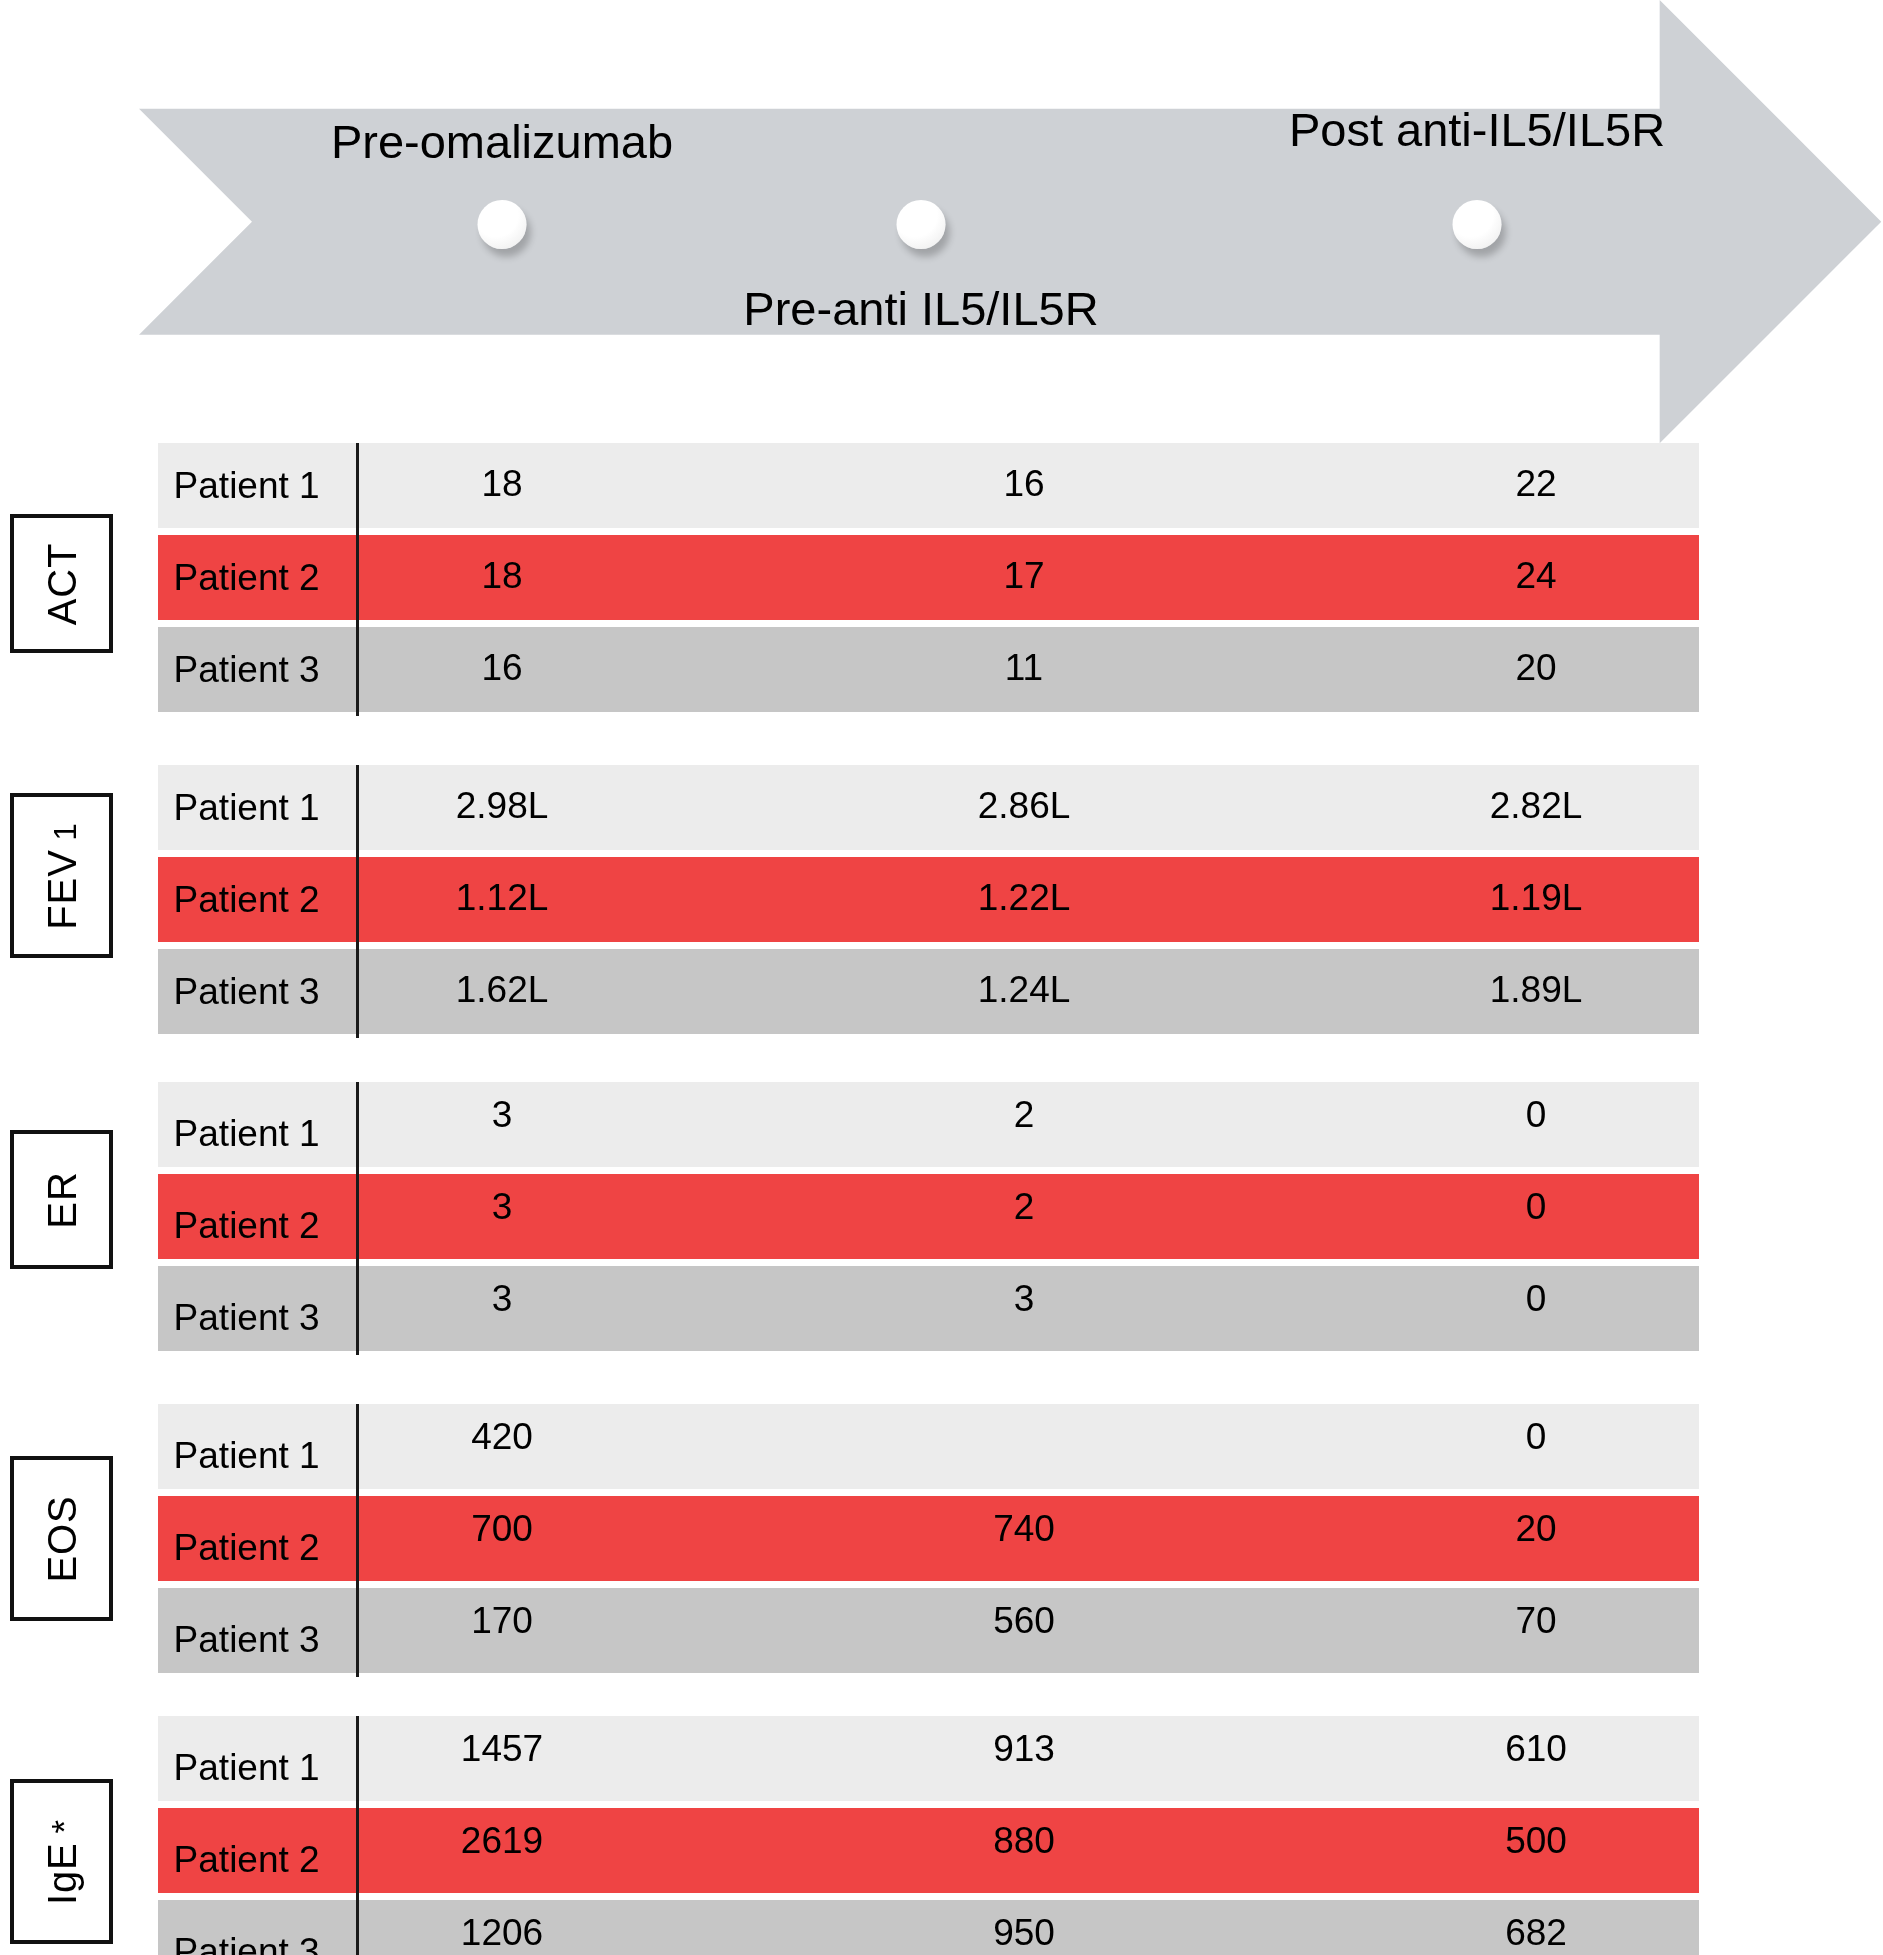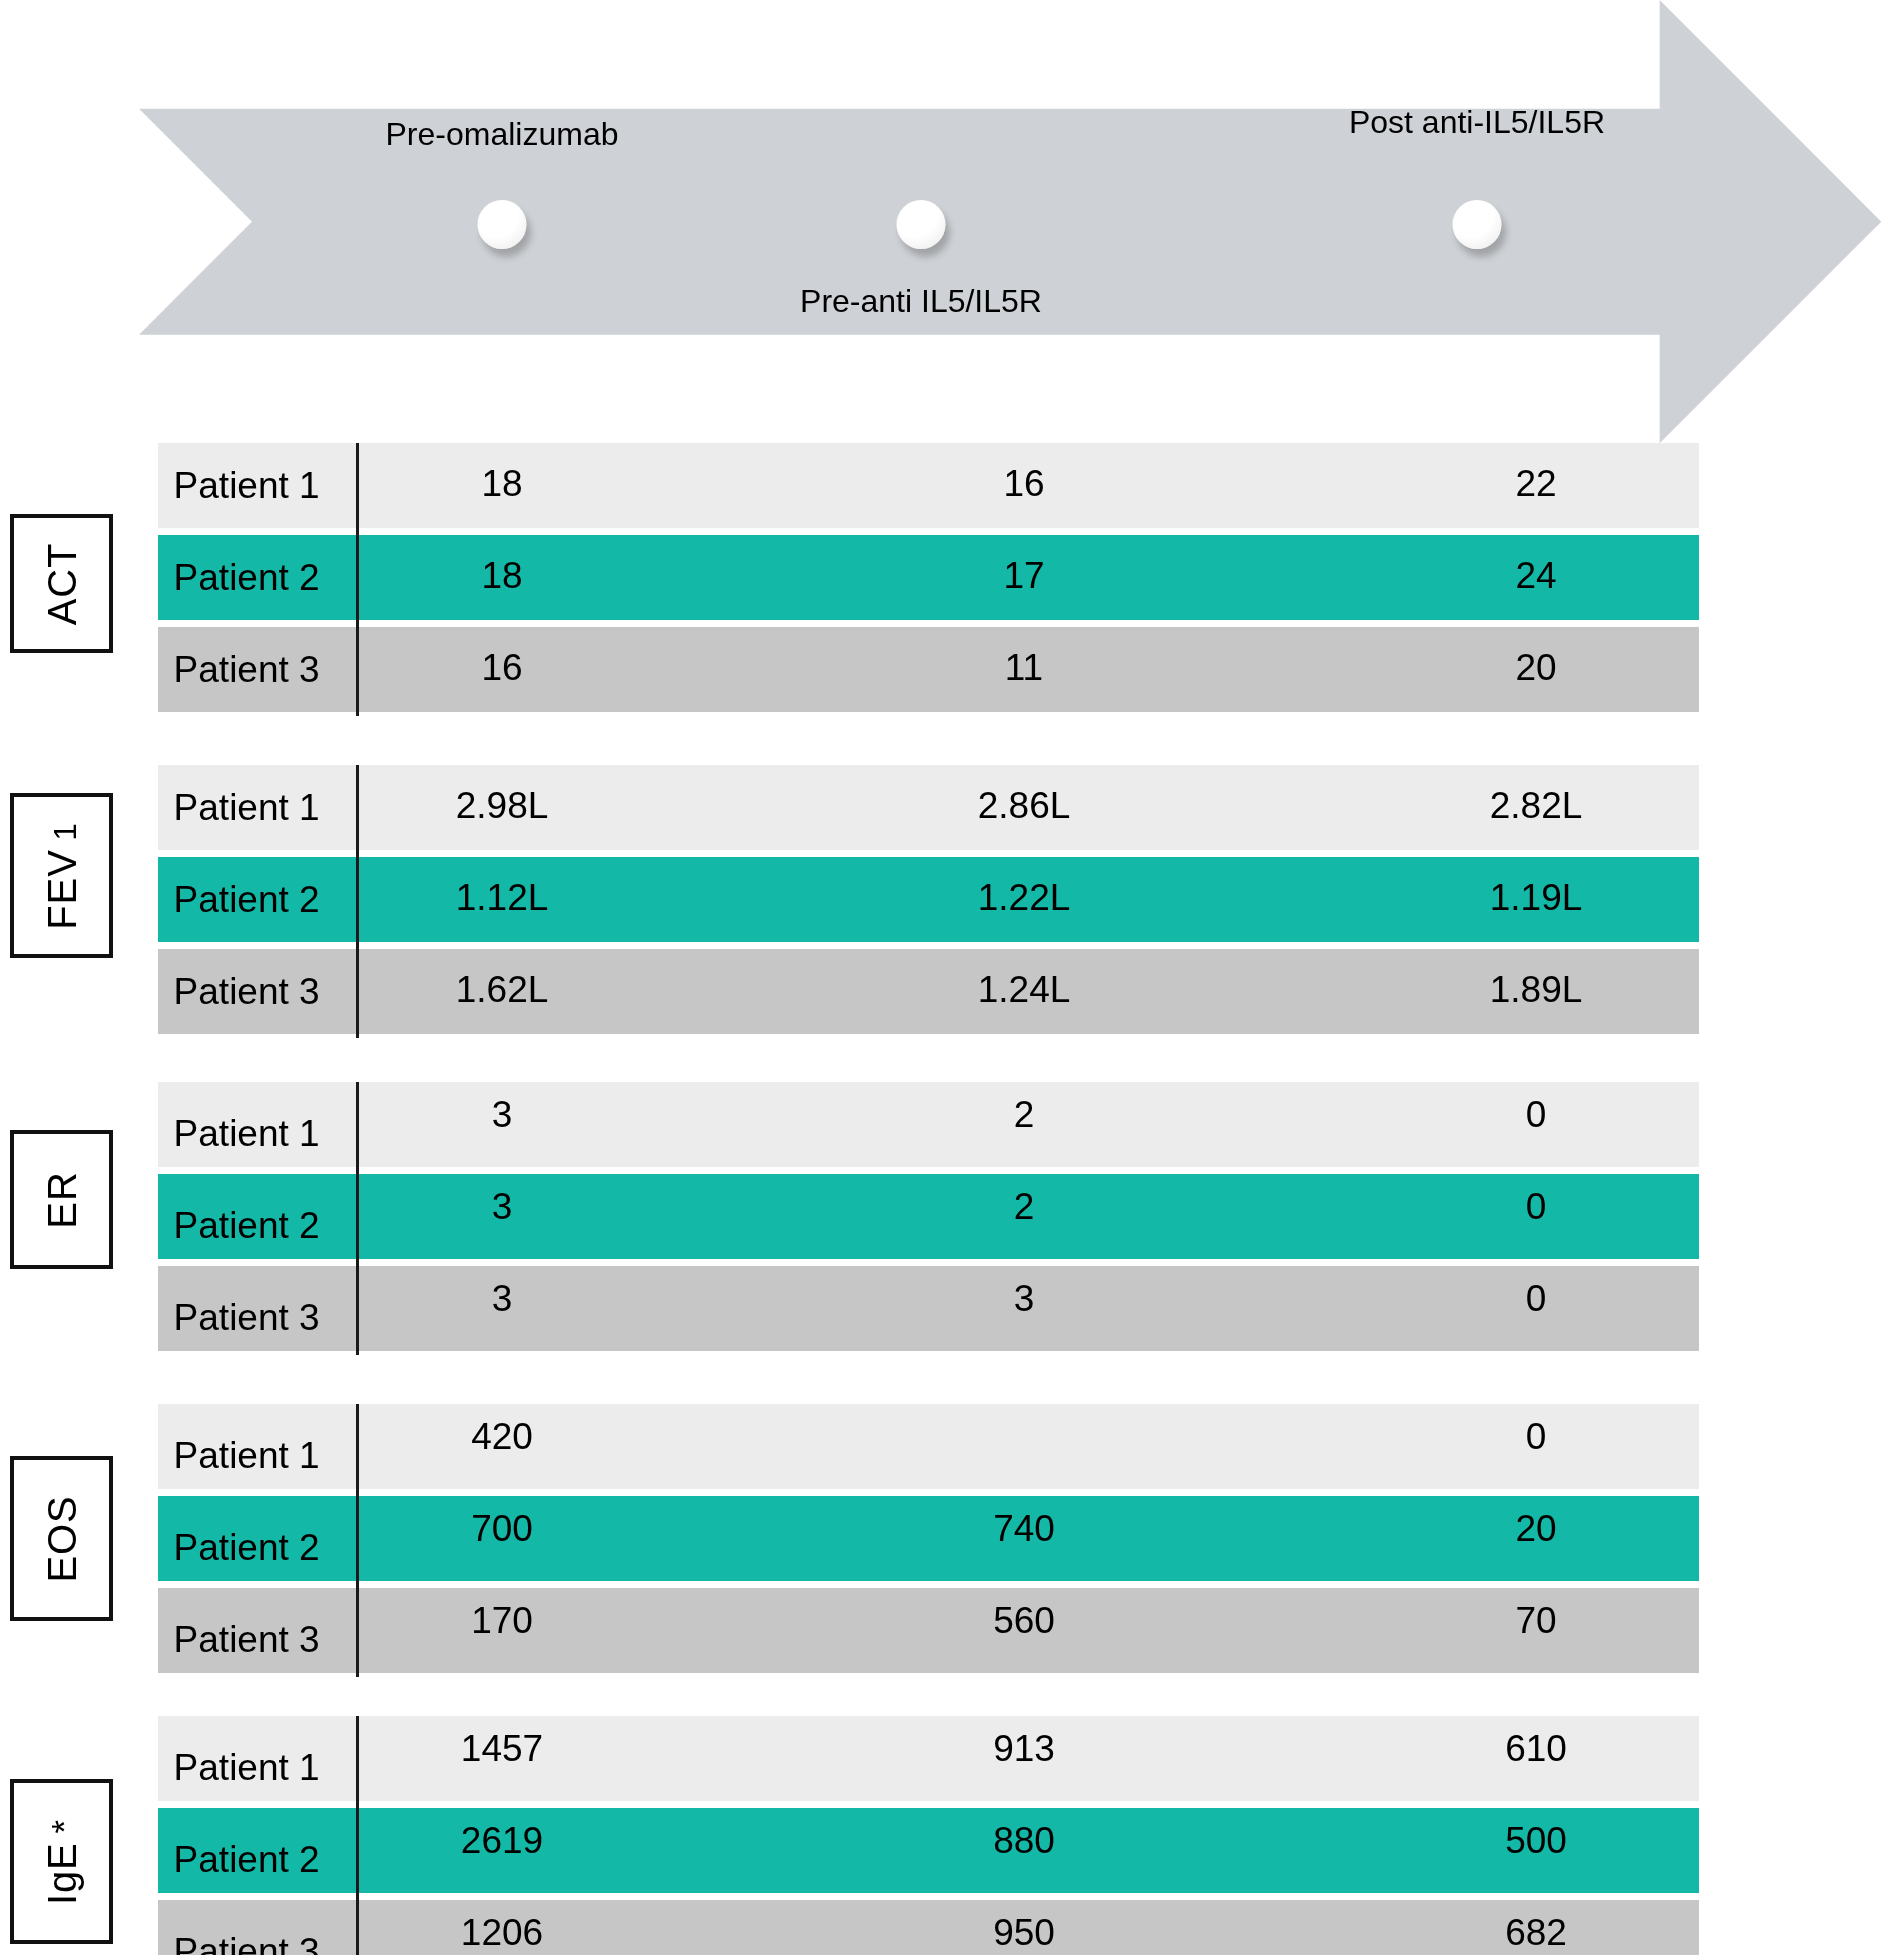--- a/index.html
+++ b/index.html
@@ -31,21 +31,21 @@
   }
   #timeline-arrow {
     position: absolute;
     left: 0;
     top: 0;
     width: 1883px;
     height: 452px;
   }
   .tl-label {
     position: absolute;
-    font-size: 32px;
+    font-size: 47px;
     line-height: 1;
     color: #000000;
     white-space: nowrap;
     text-align: left;
     transform: translateX(-50%);
   }
   .tl-dot {
     position: absolute;
     width: 49px;
     height: 49px;
@@ -95,21 +95,21 @@
   }
 
   .row {
     position: relative;
     width: 100%;
     height: 85px;
     margin-bottom: 7px;
     box-sizing: border-box;
   }
   .row.tone0 { background: #ececec; }
-  .row.tone1 { background: #14b8a6; padding-left: 26px; }
+  .row.tone1 { background: #ef4444; padding-left: 26px; }
   .row.tone2 { background: #c6c6c6; text-decoration: underline; }
 
   .row-label {
     position: absolute;
     left: 15.6px;
     top: 0;
     height: 85px;
     display: flex;
     align-items: center;
     font-size: 37px;

